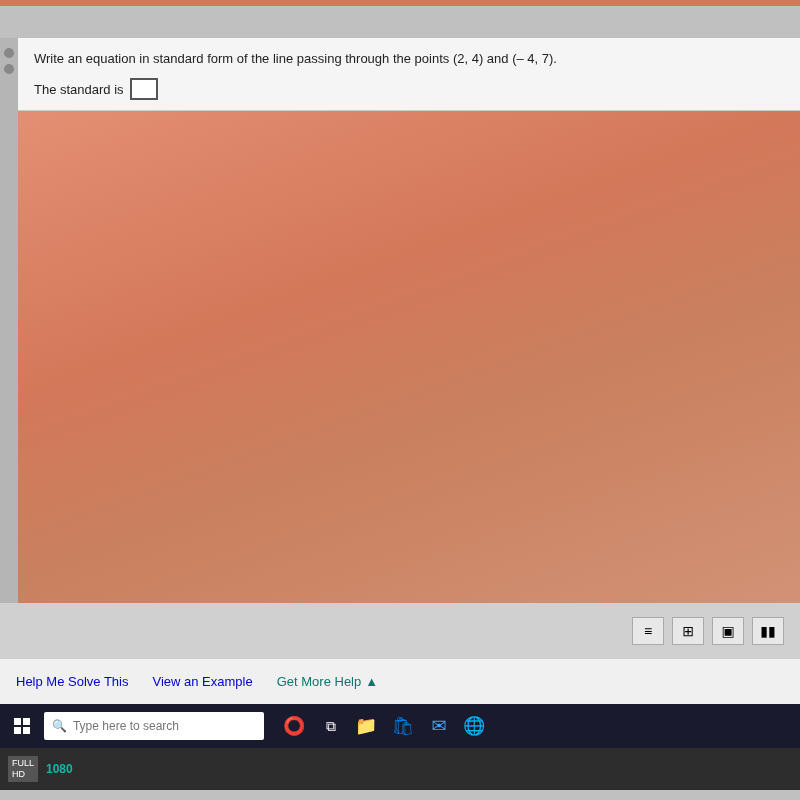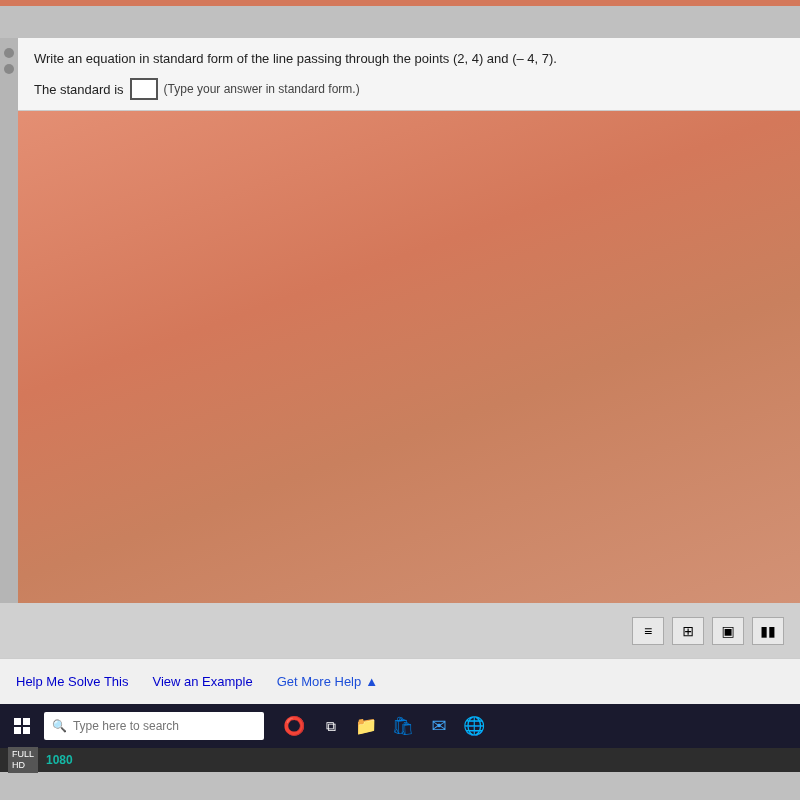--- a/index.html
+++ b/index.html
@@ -130,21 +130,21 @@
       color: #0000cc;
       cursor: pointer;
       text-decoration: none;
       background: none;
       border: none;
       font-family: Arial, sans-serif;
     }
 
     .get-more-help {
       font-size: 13px;
-      color: #1d4ed8;
+      color: #0f766e;
       cursor: pointer;
       display: flex;
       align-items: center;
       gap: 4px;
       background: none;
       border: none;
       font-family: Arial, sans-serif;
     }
 
     
@@ -224,21 +224,21 @@
       display: flex;
       align-items: center;
       justify-content: center;
       cursor: pointer;
       font-size: 18px;
     }
 
     
     .bottom-strip {
       width: 100%;
-      height: 24px;
+      height: 42px;
       background: #2d2d2d;
       display: flex;
       align-items: center;
       padding: 0 8px;
       gap: 8px;
     }
 
     .fullhd-badge {
       background: #555;
       color: white;
@@ -263,21 +263,20 @@
   <div class="left-strip">
     <div class="left-dot"></div>
     <div class="left-dot"></div>
   </div>
 
   <div class="question-box">
     <div class="question-text">Write an equation in standard form of the line passing through the points (2, 4) and (– 4, 7).</div>
     <div class="answer-line">
       <span>The standard is</span>
       <span class="answer-box"></span>
-      <span class="answer-hint">(Type your answer in standard form.)</span>
     </div>
   </div>
 
   <div class="bottom-toolbar">
     <div class="toolbar-btn">
       <span>≡</span>
     </div>
     <div class="toolbar-btn">
       <span>⊞</span>
     </div>

